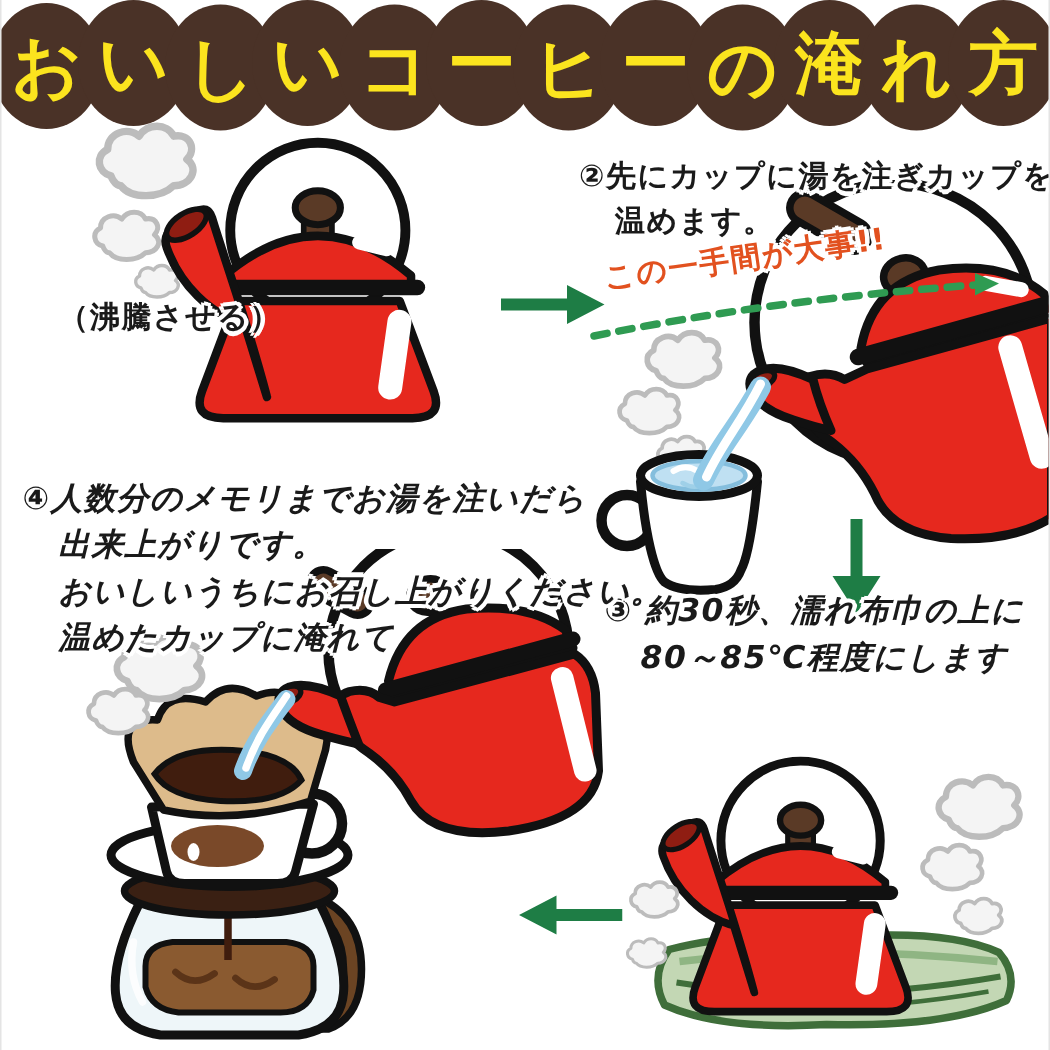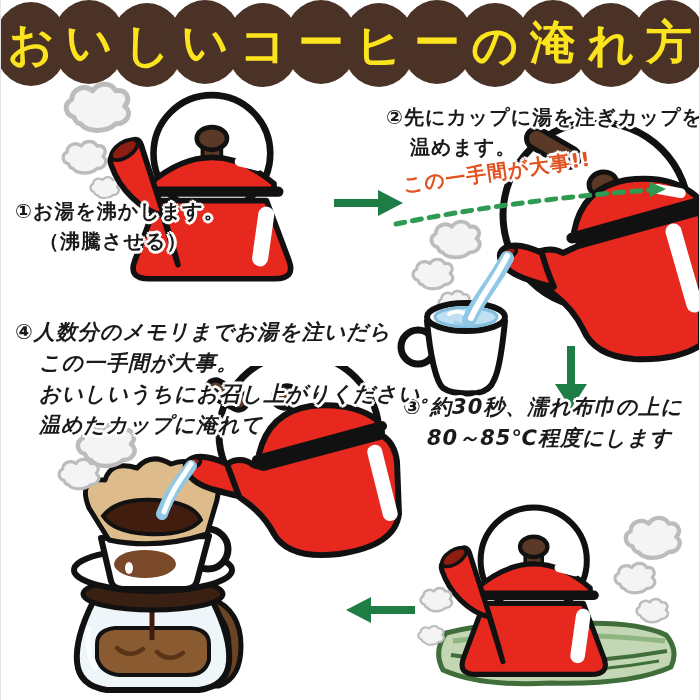--- a/index.html
+++ b/index.html
@@ -192,36 +192,35 @@
       </div>
     <div class="bean" style="left:573px;top:3px">
         <span>れ</span>
       </div>
     <div class="bean" style="left:631px;top:0px">
         <span>方</span>
       </div>
   </div>
 
   <div class="abs" style="left:14px;top:196px">
-    <div class="jtext fs20">①お湯を沸かします。</div>
     <div class="jtext fs20 ind">（沸騰させる）</div>
   </div>
 
   <div class="abs" style="left:385px;top:102px">
     <div class="jtext fs20">②先にカップに湯を注ぎカップを</div>
     <div class="jtext fs20 ind">温めます。</div>
   </div>
 
   <div class="abs note" style="left:402px;top:172px">この一手間が大事!!</div>
 
   <div class="abs" style="left:402px;top:392px">
     <div class="jtext fs21">③ 約30秒、濡れ布巾の上に</div>
     <div class="jtext fs21 ind">80～85℃程度にします</div>
   </div>
 
   <div class="abs" style="left:14px;top:317px">
     <div class="jtext fs21">④人数分のメモリまでお湯を注いだら</div>
-    <div class="jtext fs21 ind">この一手間が大事。</div>
+    <div class="jtext fs21 ind">出来上がりです。</div>
     <div class="jtext fs21 ind">おいしいうちにお召し上がりください。</div>
     <div class="jtext fs21 ind">温めたカップに淹れて</div>
   </div>
 
 </div>
 
 </body></html>

